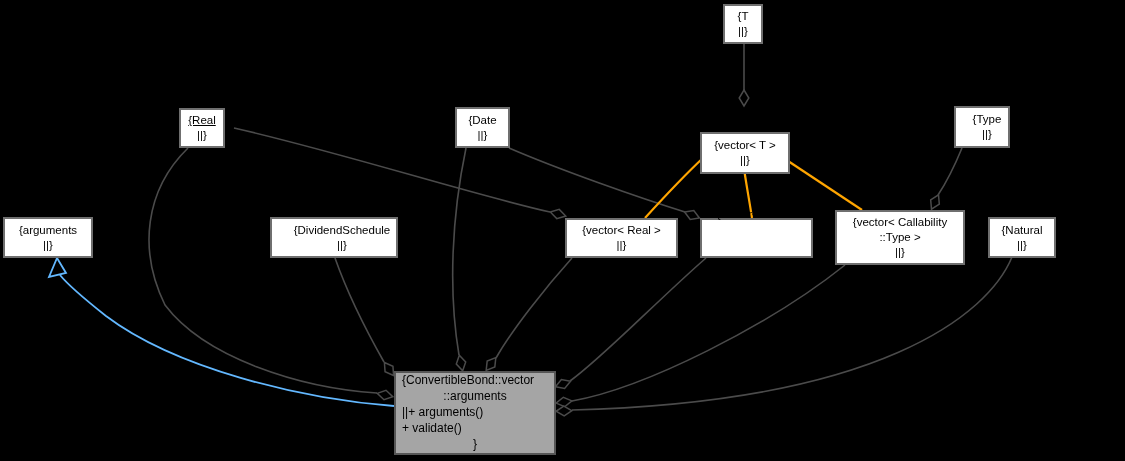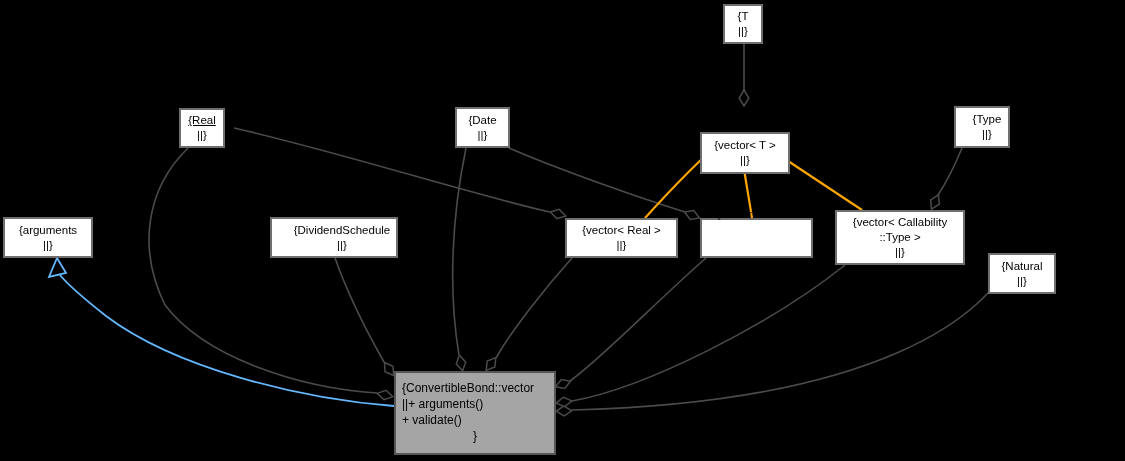--- a/index.html
+++ b/index.html
@@ -133,25 +133,26 @@
     <span>{vector&lt; Date &gt;</span>
     <span>||}</span>
   </div>
 
   <div class="node" style="left:835px;top:210px;width:130px;height:55px;">
     <span>{vector&lt; Callability</span>
     <span>::Type &gt;</span>
     <span>||}</span>
   </div>
 
-  <div class="node" style="left:988px;top:217px;width:68px;height:41px;margin-top:36px;">
+  <div class="node" style="left:988px;top:217px;width:68px;height:41px;">
     <span>{Natural</span>
     <span>||}</span>
   </div>
 
   <div class="node central" style="left:394px;top:371px;width:162px;height:84px;">
     <span class="cline">{ConvertibleBond::vector</span>
+    <span class="cline center">::arguments</span>
     <span class="cline">||+ arguments()</span>
     <span class="cline">+ validate()</span>
     <span class="cline center">}</span>
   </div>
 
 </div>
 
 </body></html>

